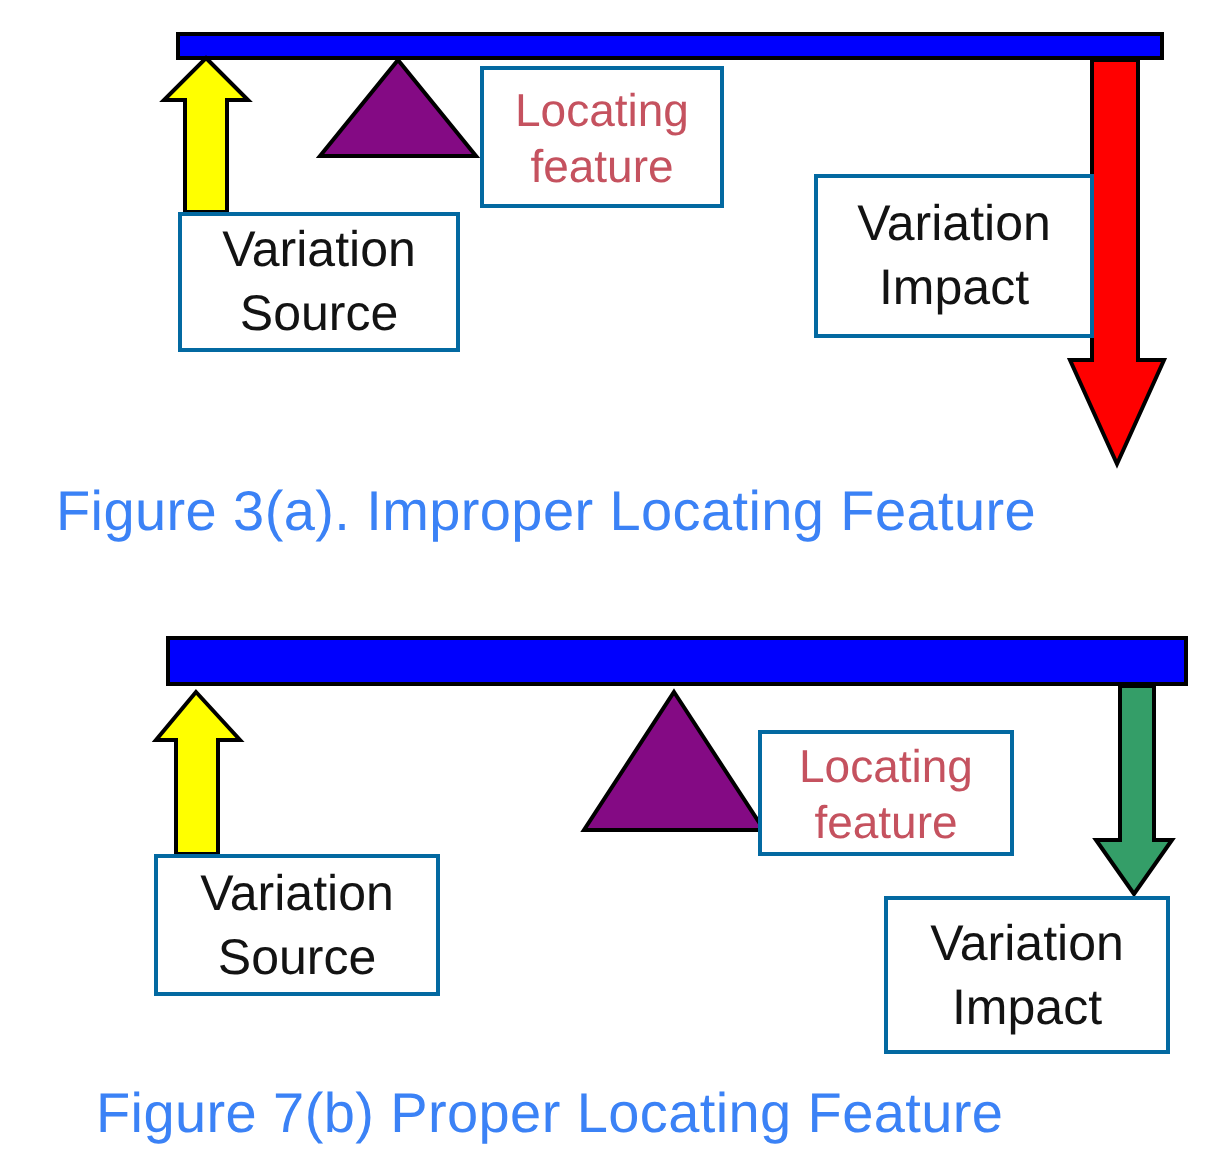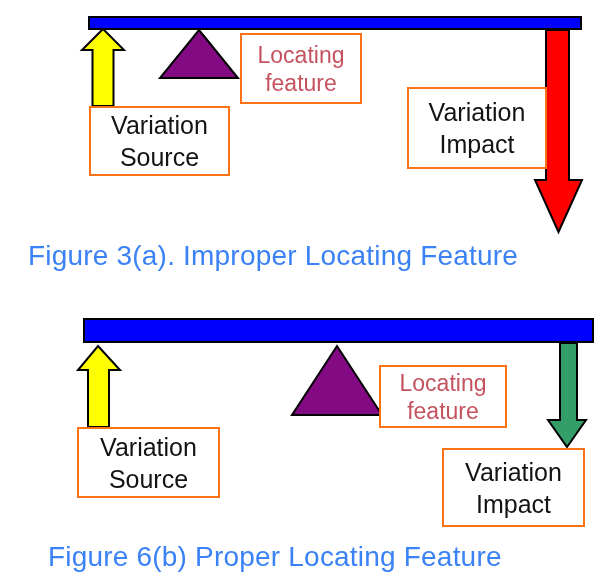--- a/index.html
+++ b/index.html
@@ -13,21 +13,21 @@
   .beam{
     position:absolute;
     border:2px solid #000;
     box-sizing:border-box;
   }
   .shape-svg{position:absolute;overflow:visible;display:block;}
   .shape-svg polygon{stroke:#000;stroke-width:2;stroke-linejoin:miter;}
   .label-box{
     position:absolute;
     background:#ffffff;
-    border:2px solid #f97316;
+    border:2px solid #0369a1;
     box-sizing:border-box;
     display:flex;flex-direction:column;
     align-items:center;justify-content:center;
     text-align:center;
   }
   .box-line{
     font-size:25px;line-height:32px;color:#131313;
     white-space:nowrap;
   }
   .box-line.sm{font-size:23px;line-height:28px;}
@@ -100,16 +100,16 @@
     <div class="label-box" style="left:77px;top:427px;width:143px;height:71px;">
       <div class="box-line">Variation</div>
       <div class="box-line">Source</div>
     </div>
 
     <div class="label-box" style="left:442px;top:448px;width:143px;height:79px;">
       <div class="box-line">Variation</div>
       <div class="box-line">Impact</div>
     </div>
 
-    <div class="caption" style="left:48px;top:541px;">Figure 6(b) Proper Locating Feature</div>
+    <div class="caption" style="left:48px;top:541px;">Figure 7(b) Proper Locating Feature</div>
   </section>
 
 </div>
 
 </body></html>

